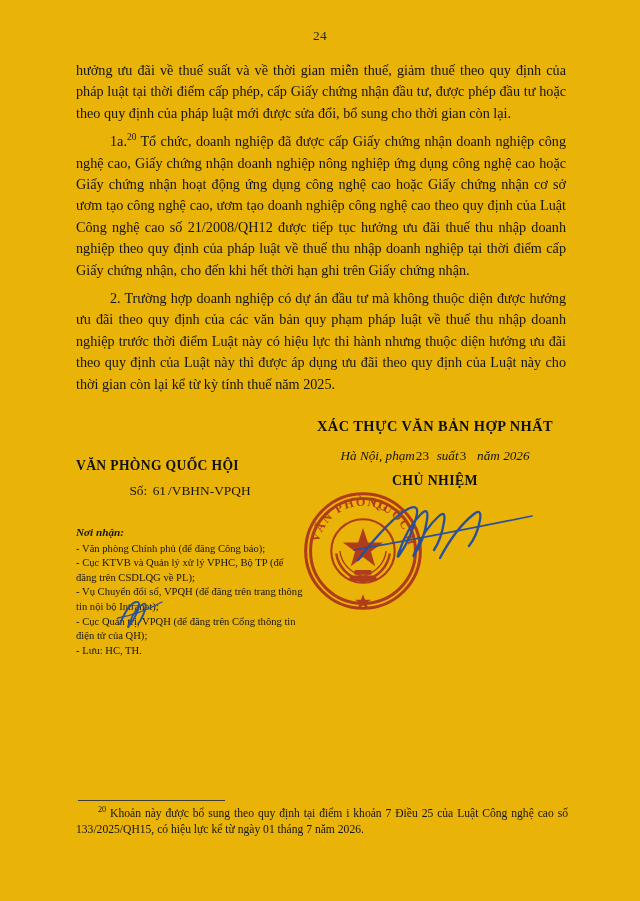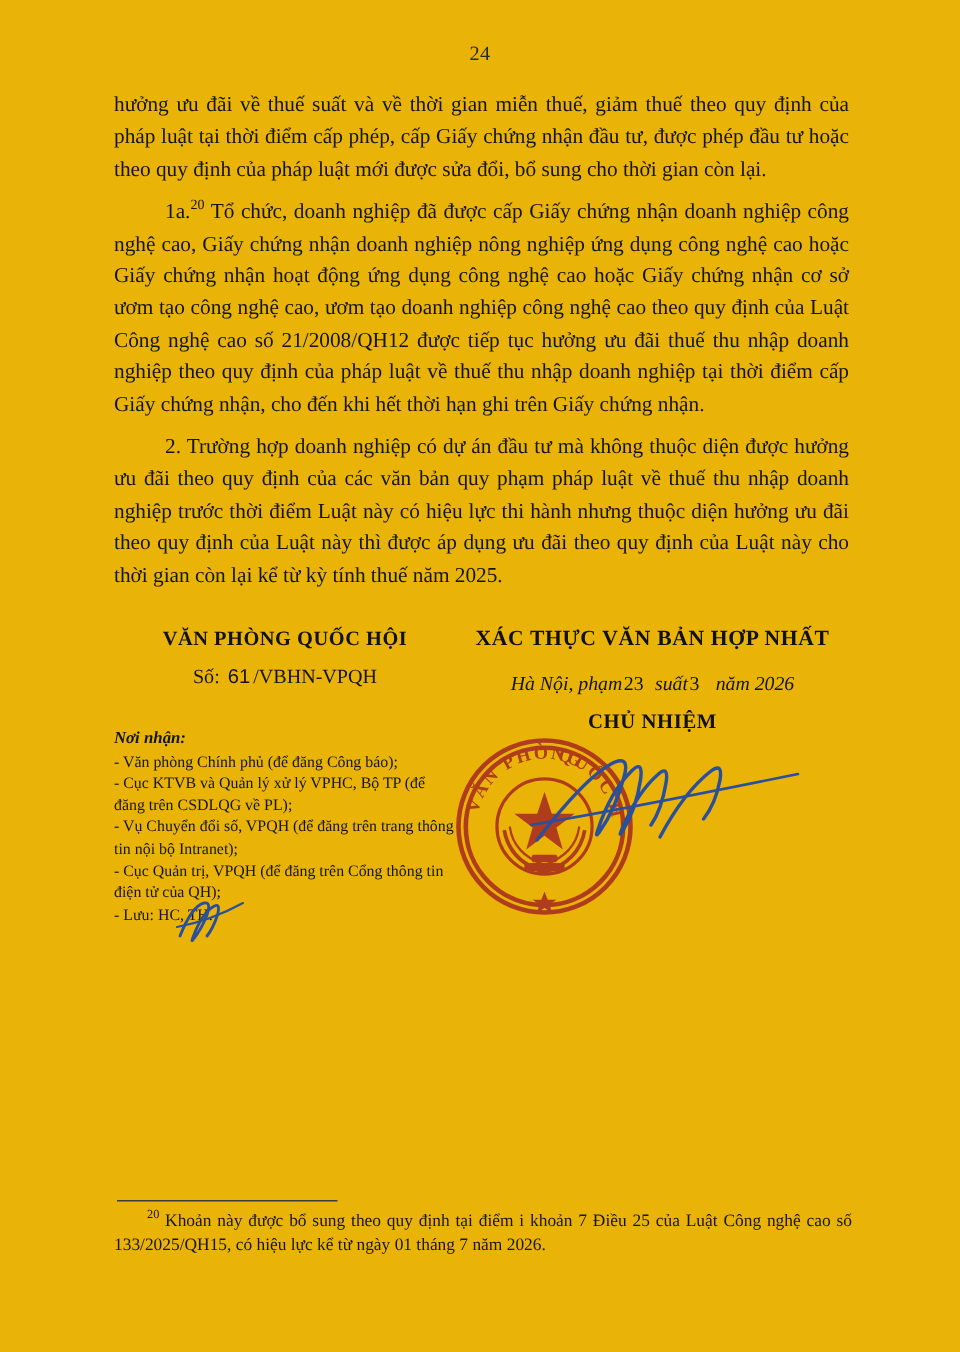--- a/index.html
+++ b/index.html
@@ -71,35 +71,35 @@
   }
   .sig-right {
     position: absolute;
     top: 0;
     left: 228px;
     width: 262px;
     text-align: center;
   }
 
   .office-name {
-    text-align: center;
     font-size: 13.6px;
     font-weight: bold;
     letter-spacing: 0.35px;
     color: #121212;
     white-space: nowrap;
+    margin-top: 40px;
   }
   .doc-number {
     text-align: center;
     font-size: 13.4px;
     margin-top: 9px;
     color: #151515;
   }
   .doc-number .num-fill {
-    font-family: Liberation Sans, sans-serif;
+    font-family: Liberation Serif, serif;
     padding: 0 2px;
   }
 
   .auth-title {
     font-size: 14.4px;
     font-weight: bold;
     letter-spacing: 0.45px;
     color: #101010;
     white-space: nowrap;
   }

